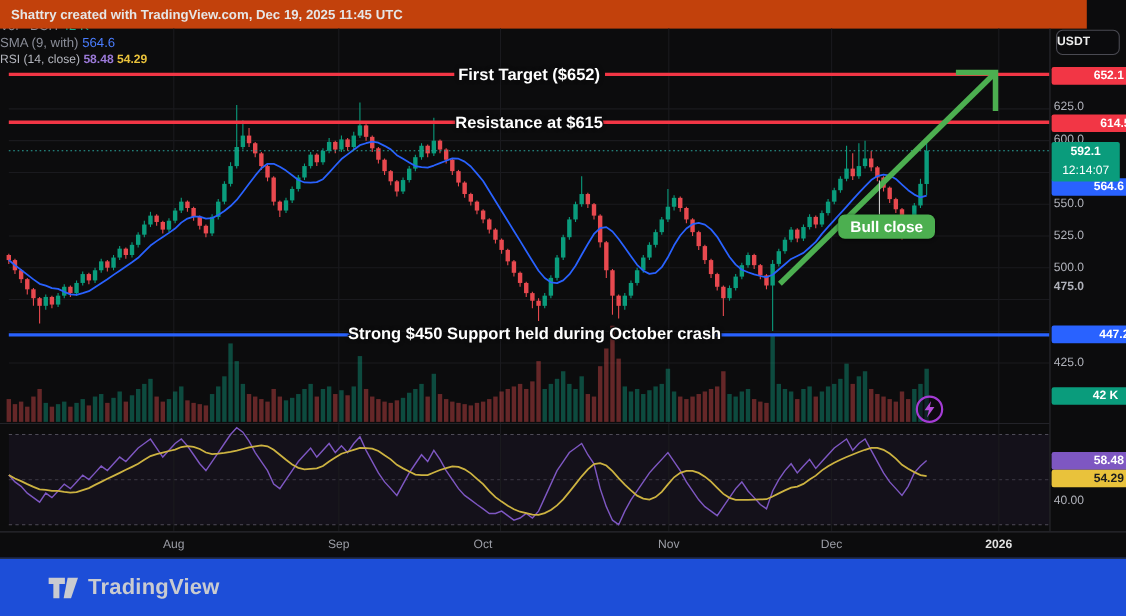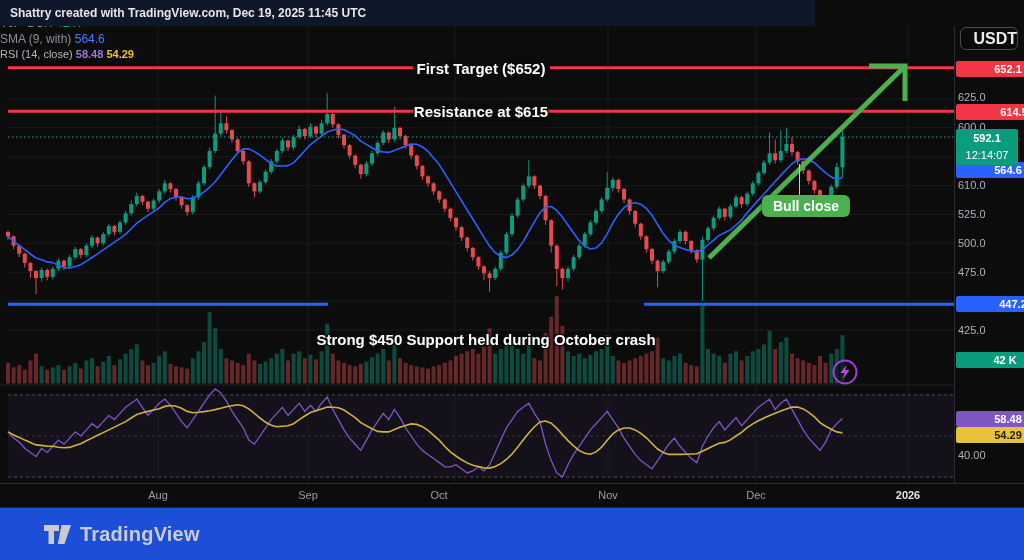--- a/index.html
+++ b/index.html
@@ -3,41 +3,41 @@
 <meta charset="utf-8">
 <style>
   html,body{margin:0;padding:0;background:#000;}
   body{width:1024px;height:560px;position:relative;overflow:hidden;
        font-family:"Liberation Sans","DejaVu Sans",sans-serif;
        -webkit-font-smoothing:antialiased;}
   #stage{position:absolute;inset:0;background:#0c0c0d;}
   svg{display:block}
   .abs{position:absolute;}
   
-  #wm-bar{left:0;top:0;width:815px;height:26px;background:#0f172a;color:#e6e6e6;
+  #wm-bar{left:0;top:0;width:988px;height:26px;background:#c2410c;color:#e6e6e6;
           font-size:12px;font-weight:700;line-height:26px;padding-left:10px;box-sizing:border-box;}
   
   #legend{left:10px;top:30px;z-index:5;font-size:12px;color:#d6d9e0;line-height:15px;white-space:nowrap;}
   #legend .dim{color:#8a8d98;}
   #legend .up{color:#0fae8d;}
   #legend .blue{color:#4a7dff;}
   #legend .row{margin-bottom:1px;}
   
   .axlabel{z-index:4;left:958px;width:60px;font-size:11px;color:#b0b2ba;line-height:16px;}
   .axbox{z-index:6;left:956px;border-radius:2px;font-size:11px;font-weight:700;color:#fff;
          text-align:center;line-height:16px;padding-left:28px;}
   
   .anno{z-index:7;font-weight:700;color:#fff;white-space:nowrap;
         text-shadow:-1px -1px 0 #0c0c0d,1px -1px 0 #0c0c0d,-1px 1px 0 #0c0c0d,1px 1px 0 #0c0c0d,0 0 4px #0c0c0d;}
   #bullwick-label{z-index:7;background:#4caf50;color:#fff;font-weight:700;font-size:14px;
                   padding:3px 11px;border-radius:6px;box-shadow:0 1px 3px rgba(0,0,0,.6);}
   #bullwick-pointer{z-index:6;width:1px;background:#c9c9c9;}
   
   #usdt-btn{z-index:8;left:960px;top:27px;width:56px;height:21px;border:1.5px solid #4a4a52;border-radius:6px;
-            color:#ececec;font-size:16px;font-weight:700;text-align:right;line-height:21px;background:rgba(12,12,13,.6);}
+            color:#ececec;font-size:11px;font-weight:700;text-align:left;line-height:21px;background:rgba(12,12,13,.6);}
   #boost{z-index:8;left:831px;top:358px;width:28px;height:28px;}
   
   .tlabel{z-index:4;font-size:11px;color:#9b9da5;top:489px;transform:translateX(-50%);}
   .tlabel.year{color:#e2e2e2;font-weight:700;}
   
   #rsi-legend{left:10px;top:390px;z-index:5;font-size:11px;color:#b4b6be;white-space:nowrap;}
   #rsi-legend .purple{color:#9b79d8;font-weight:700;}
   #rsi-legend .yellow{color:#e9c23b;font-weight:700;}
   
   #footer{left:0;top:507px;width:1024px;height:53px;background:#1d4ed8;border-top:1px solid #262626;
@@ -557,21 +557,21 @@
     <div class="row">
       <span class="dim">SMA (9, with)</span>
       <span class="blue">564.6</span>
     </div>
   </div>
 
   <div id="usdt-btn" class="abs">USDT</div>
 
   <div class="abs anno" style="left:481px;top:60px;transform:translateX(-50%);font-size:15px;">First Target ($652)</div>
   <div class="abs anno" style="left:481px;top:103px;transform:translateX(-50%);font-size:15px;">Resistance at $615</div>
-  <div class="abs anno" style="left:486px;top:295px;transform:translateX(-50%);font-size:15px;margin-top:36px;">Strong $450 Support held during October crash</div>
+  <div class="abs anno" style="left:486px;top:295px;transform:translateX(-50%);font-size:15px;">Strong $450 Support held during October crash</div>
 
   <div id="bullwick-pointer" class="abs" style="left:799px;top:164px;height:31px;"></div>
   <div id="bullwick-label" class="abs" style="left:762px;top:195px;">Bull close</div>
 
   <div id="boost" class="abs">
     <svg width="28" height="28" viewBox="0 0 28 28">
       <circle cx="14" cy="14" r="11.5" fill="rgba(16,6,20,0.55)" stroke="#a43cd4" stroke-width="2"></circle>
       <path d="M15.5 6.5 L9.5 15 h4 l-1.8 6.5 L18.5 12 h-4.2 Z" fill="#b44bd8"></path>
     </svg>
   </div>
@@ -579,24 +579,24 @@
   <div id="rsi-legend">
     <span>RSI (14, close)</span>
     <span class="purple">58.48</span>
     <span class="yellow">54.29</span>
   </div>
 
   <div id="right-axis">
       <div class="abs axlabel" style="top: 89px;">625.0</div>
       <div class="abs axlabel" style="top: 119px;">600.0</div>
       <div class="abs axlabel" style="top: 148px;">575.0</div>
-      <div class="abs axlabel" style="top: 177px;">610.0</div>
+      <div class="abs axlabel" style="top: 177px;">550.0</div>
       <div class="abs axlabel" style="top: 206px;">525.0</div>
       <div class="abs axlabel" style="top: 235px;">500.0</div>
-      <div class="abs axlabel" style="top: 264px;">475.0</div>
+      <div class="abs axlabel" style="top: 253px; font-weight: bold;">475.0</div>
       <div class="abs axlabel" style="top: 322px;">425.0</div>
       <div class="abs axlabel" style="top: 447px;">40.00</div>
       <div class="abs axbox" style="top: 61px; width: 48px; background: rgb(242, 54, 69); color: rgb(255, 255, 255);">652.1</div>
       <div class="abs axbox" style="top: 104px; width: 60px; background: rgb(242, 54, 69); color: rgb(255, 255, 255);">614.5</div>
       <div class="abs axbox" style="top: 162px; width: 48px; background: rgb(41, 98, 255); color: rgb(255, 255, 255);">564.6</div>
       <div class="abs axbox" style="top: 296px; width: 58px; background: rgb(41, 98, 255); color: rgb(255, 255, 255);">447.2</div>
       <div class="abs axbox" style="top: 352px; width: 42px; background: rgb(10, 156, 124); color: rgb(255, 255, 255);">42 K</div>
       <div class="abs axbox" style="top: 411px; width: 48px; background: rgb(126, 87, 194); color: rgb(255, 255, 255);">58.48</div>
       <div class="abs axbox" style="top: 427px; width: 48px; background: rgb(233, 194, 59); color: rgb(29, 29, 29);">54.29</div>
       <div class="abs axbox" style="top: 129px; width: 62px; background: rgb(10, 156, 124); line-height: 17px; padding: 1px 0px;">

